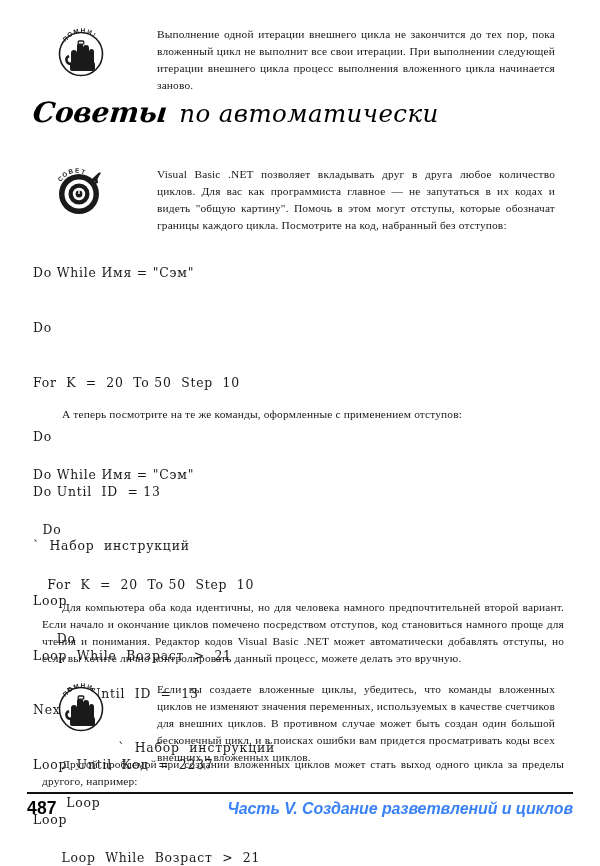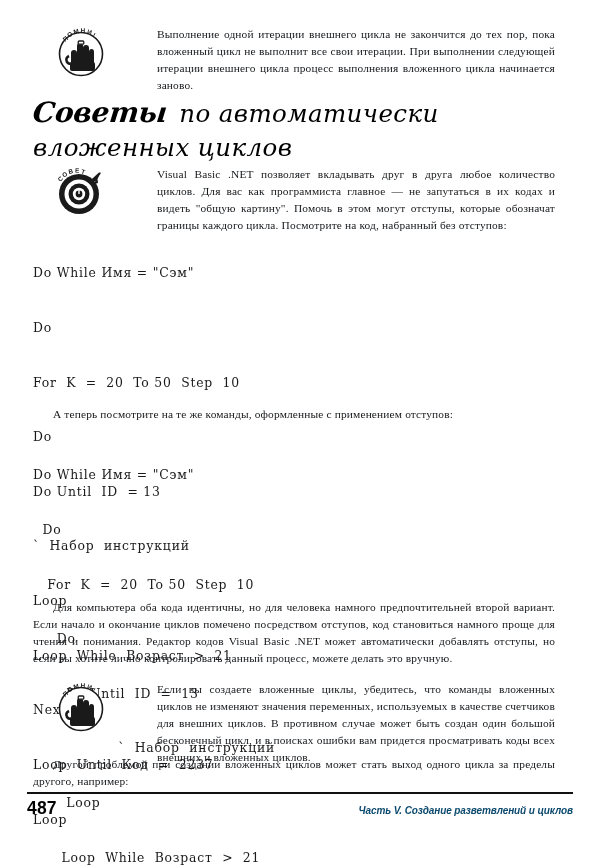--- a/index.html
+++ b/index.html
@@ -68,20 +68,21 @@
 
   
   .para {
     position: absolute;
     font-size: 11.4px;
     line-height: 17px;
     text-align: justify;
     text-justify: inter-word;
     letter-spacing: 0.15px;
     color: #16191c;
+    margin-left: 9px;
   }
   .para .indent { display: inline-block; width: 20px; }
 
   
   .code {
     position: absolute;
     left: 33px;
     font-family: "DejaVu Serif", "Liberation Serif", serif;
     font-size: 12.4px;
     line-height: 18.2px;
@@ -113,22 +114,22 @@
     font-family: "Liberation Sans", "DejaVu Sans", sans-serif;
     font-weight: 700;
     font-size: 17.5px;
     color: #000;
     letter-spacing: 0.2px;
   }
   .running-head {
     font-family: "Liberation Sans", "DejaVu Sans", sans-serif;
     font-weight: 700;
     font-style: italic;
-    font-size: 10px;
-    color: #0c4a6e;
+    font-size: 16px;
+    color: #3b82f6;
     letter-spacing: -0.1px;
     white-space: nowrap;
   }
 
   svg { display: block; }
 </style>
 </head>
 <body>
 
 <div class="page">
@@ -154,21 +155,20 @@
           <text transform="translate(31.8,7.4) rotate(16)">И</text>
           <text transform="translate(37,10.4) rotate(30)">!</text>
         </g>
       </svg>
     </div>
     <div class="callout-body">Выполнение одной итерации внешнего цикла не закончится до тех пор, пока вложенный цикл не выполнит все свои итерации. При выполнении следующей итерации внешнего цикла процесс выполнения вложенного цикла начинается заново.</div>
   </div>
 
   <div class="section-heading">
     <div class="hl"><span class="script">Советы</span><span> по автоматически</span></div>
-    <div class="hl">вложенных  циклов</div>
   </div>
 
   <div class="callout" style="left:55px; top:166px; width:500px;">
     <div class="callout-icon">
       <svg width="52" height="52" viewBox="0 0 52 52" aria-hidden="true">
         <circle cx="24" cy="28" r="20" fill="#1a1a1a"></circle>
         <circle cx="24" cy="28" r="14.5" fill="#ffffff"></circle>
         <circle cx="24" cy="28" r="10.5" fill="#1a1a1a"></circle>
         <circle cx="24" cy="28" r="6.2" fill="#ffffff"></circle>
         <circle cx="24" cy="28" r="3.4" fill="#1a1a1a"></circle>

